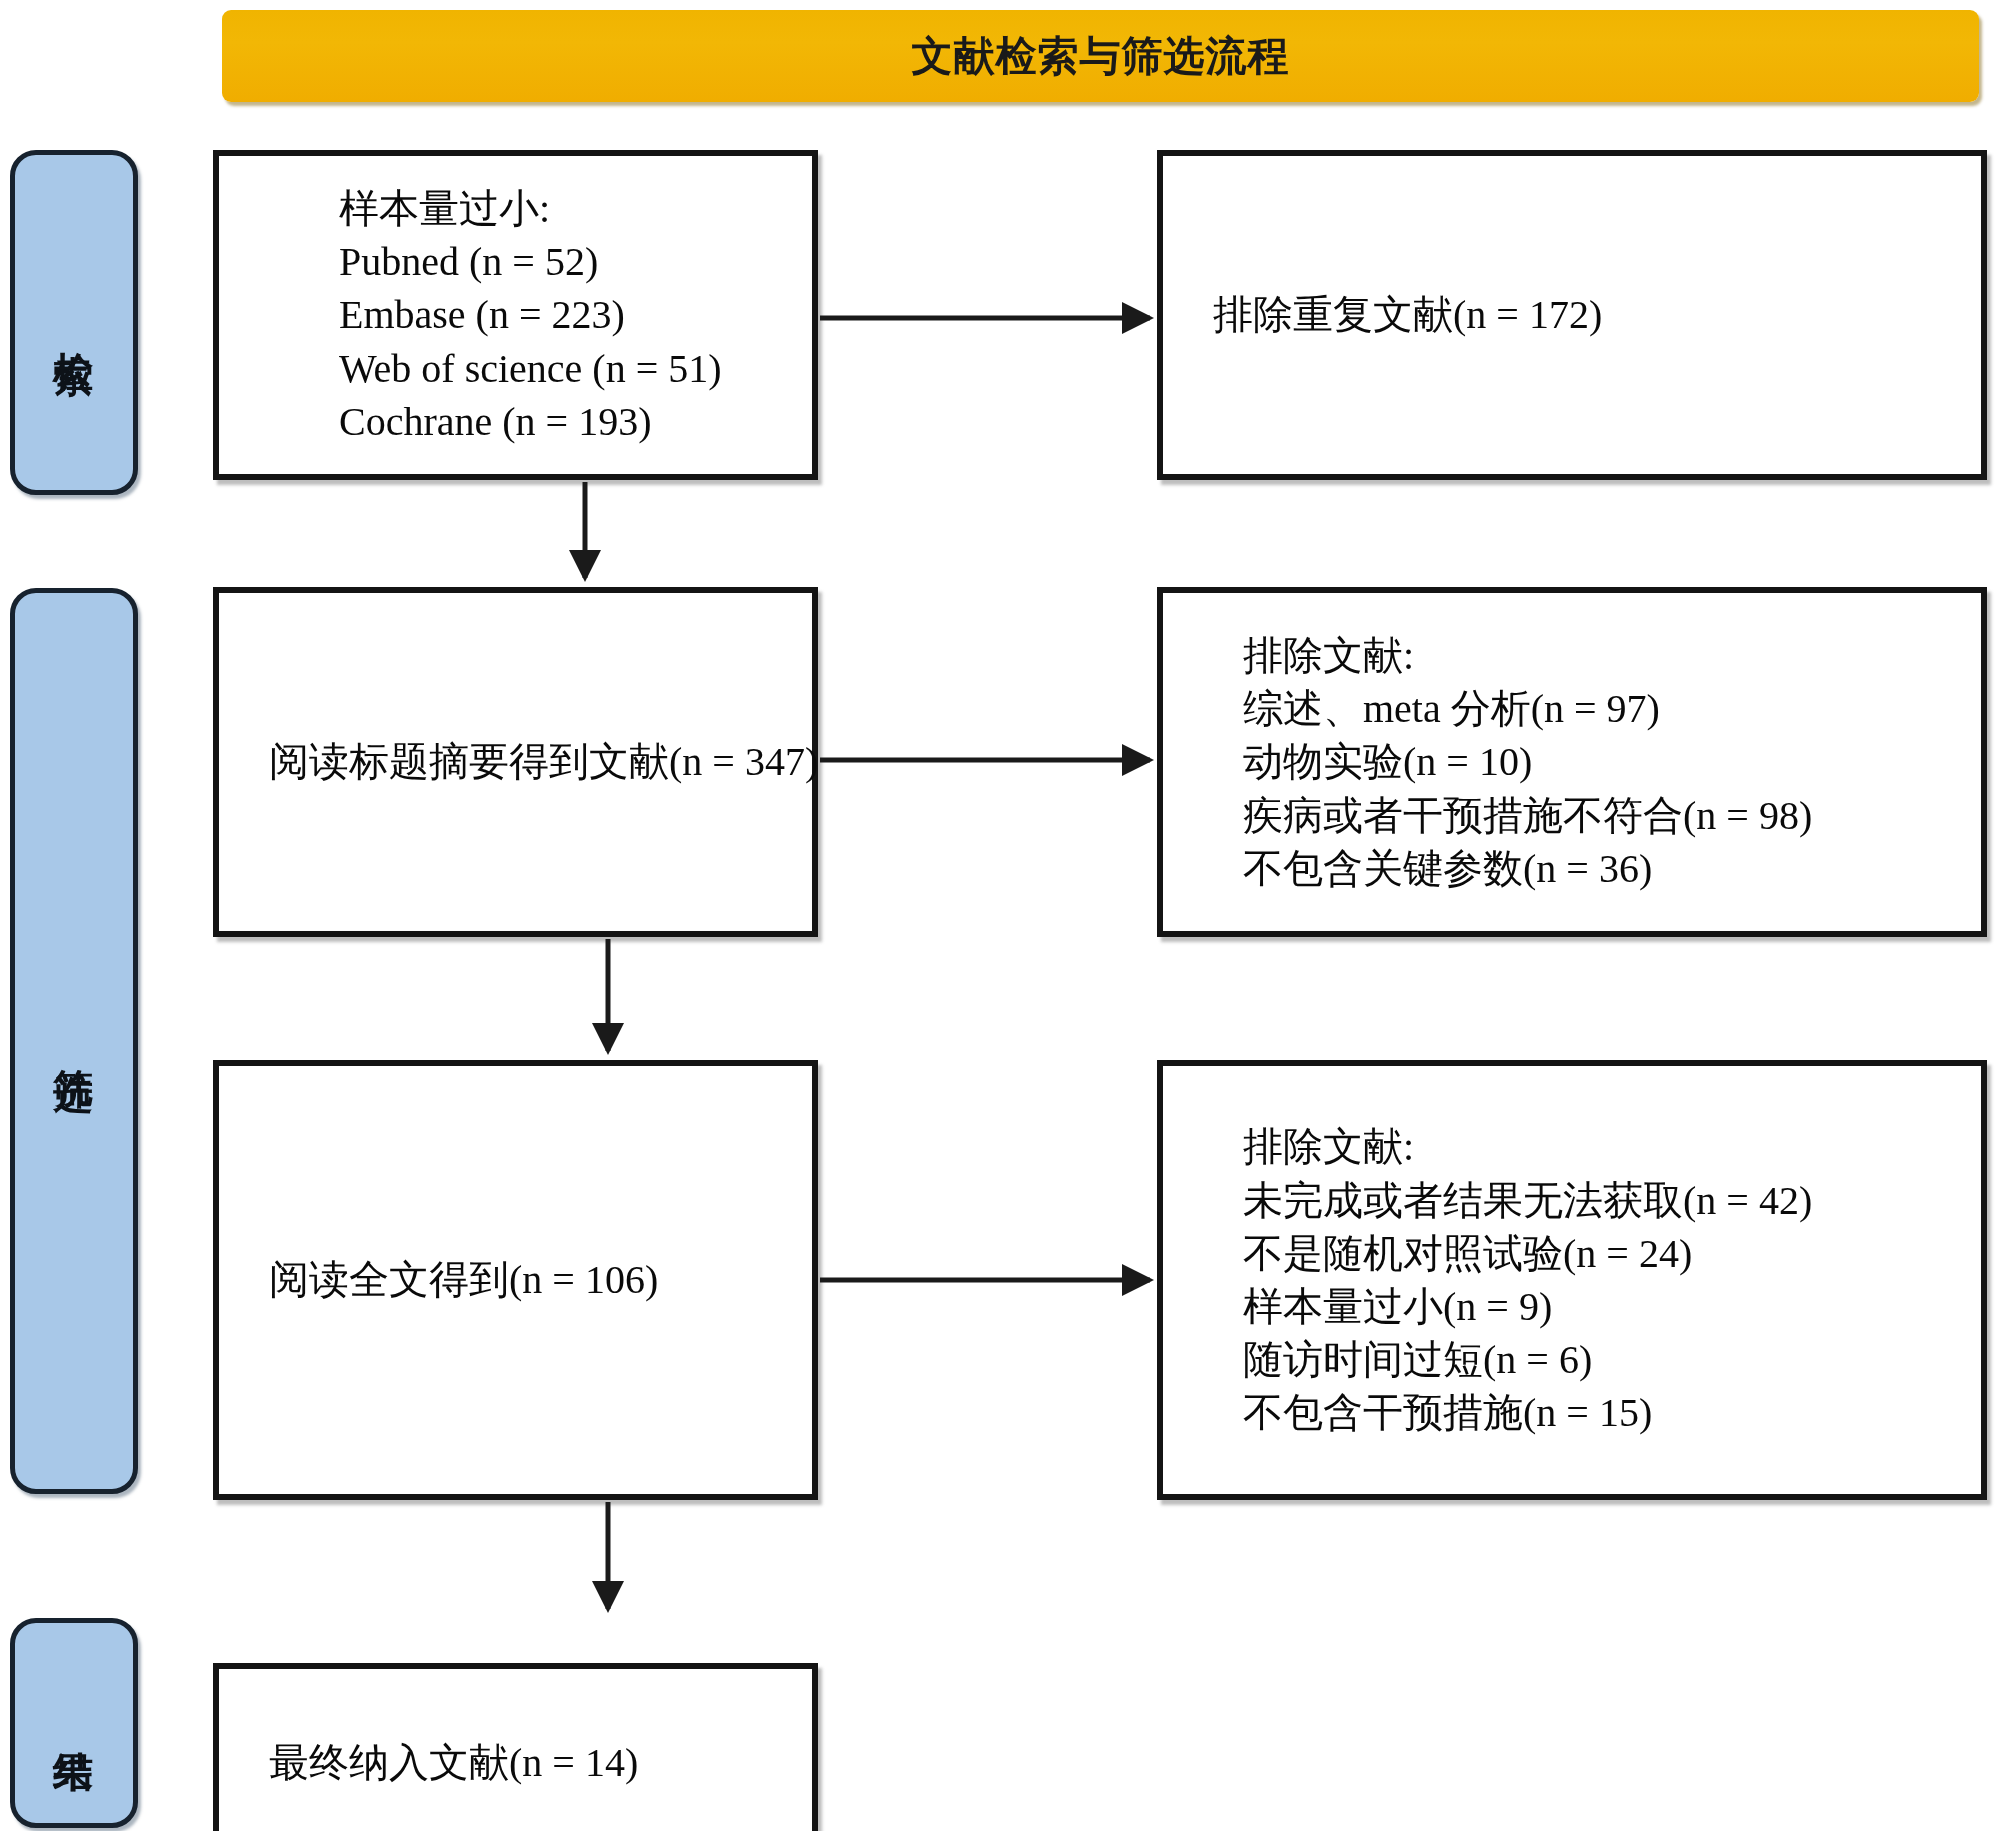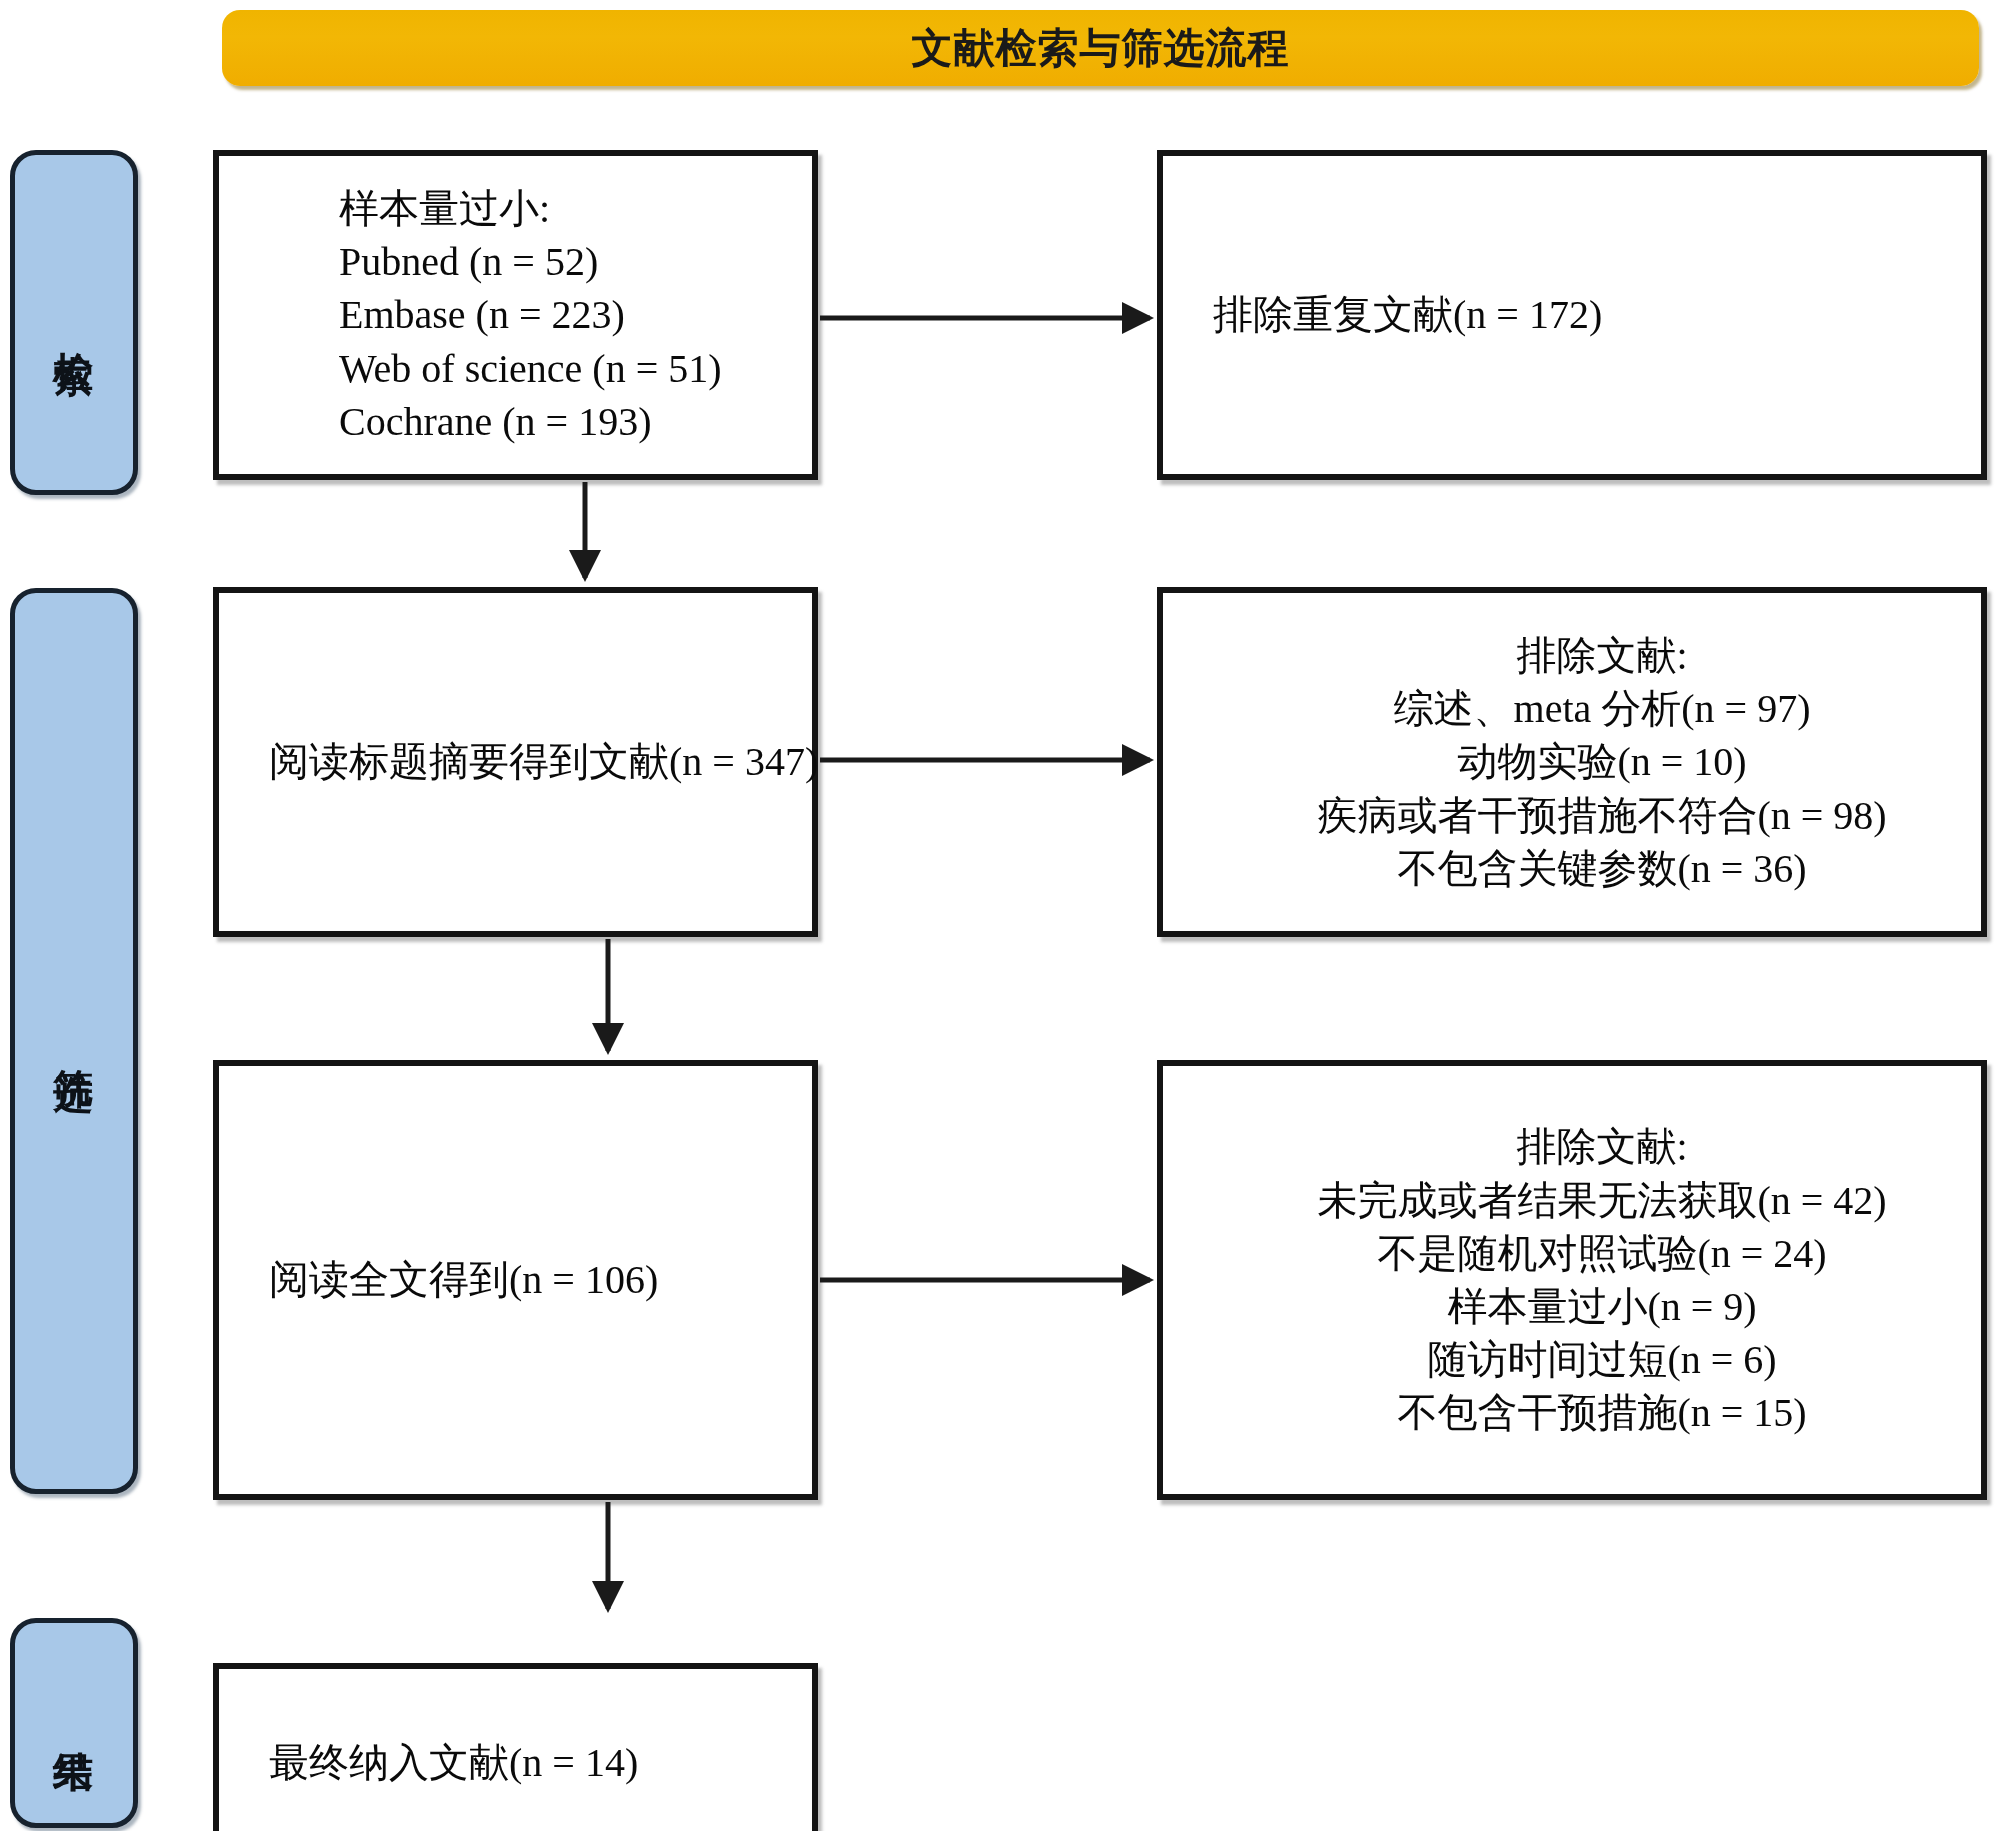--- a/index.html
+++ b/index.html
@@ -15,23 +15,23 @@
     font-family: "Liberation Serif", "DejaVu Serif", serif;
     color: #000000;
   }
 
   
   #title-banner {
     position: absolute;
     left: 222px;
     top: 10px;
     width: 1757px;
-    height: 76px;
+    height: 92px;
     background: linear-gradient(180deg, #f0b400 0%, #f2b705 35%, #f0ad00 100%);
-    border-radius: 18px;
+    border-radius: 9px;
     box-shadow: 3px 4px 3px rgba(120, 90, 0, 0.45);
     display: flex;
     align-items: center;
     justify-content: center;
   }
   #title-banner .title-text {
     font-size: 41px;
     font-weight: 700;
     letter-spacing: 1px;
     color: #1a1a1a;
@@ -76,21 +76,21 @@
   }
   .flow-box .line {
     font-size: 40px;
     line-height: 1.33;
     white-space: nowrap;
     color: #0a0a0a;
     font-family: "Liberation Serif", "DejaVu Serif", serif;
   }
   .flow-box.pad-left  { padding-left: 120px; }
   .flow-box.pad-left2 { padding-left: 50px;  }
-  .flow-box.pad-left3 { padding-left: 60px; align-items: center;  }
+  .flow-box.pad-left3 { padding-left: 80px;  }
 
   
   #box-sources   { left: 213px;  top: 150px;  width: 605px; height: 330px; }
   #box-titles    { left: 213px;  top: 587px;  width: 605px; height: 350px; }
   #box-fulltext  { left: 213px;  top: 1060px; width: 605px; height: 440px; }
   #box-included  { left: 213px;  top: 1618px; width: 605px; height: 200px; margin-top: 45px; }
 
   
   #box-dup       { left: 1157px; top: 150px;  width: 830px; height: 330px; }
   #box-excl2     { left: 1157px; top: 587px;  width: 830px; height: 350px; }

